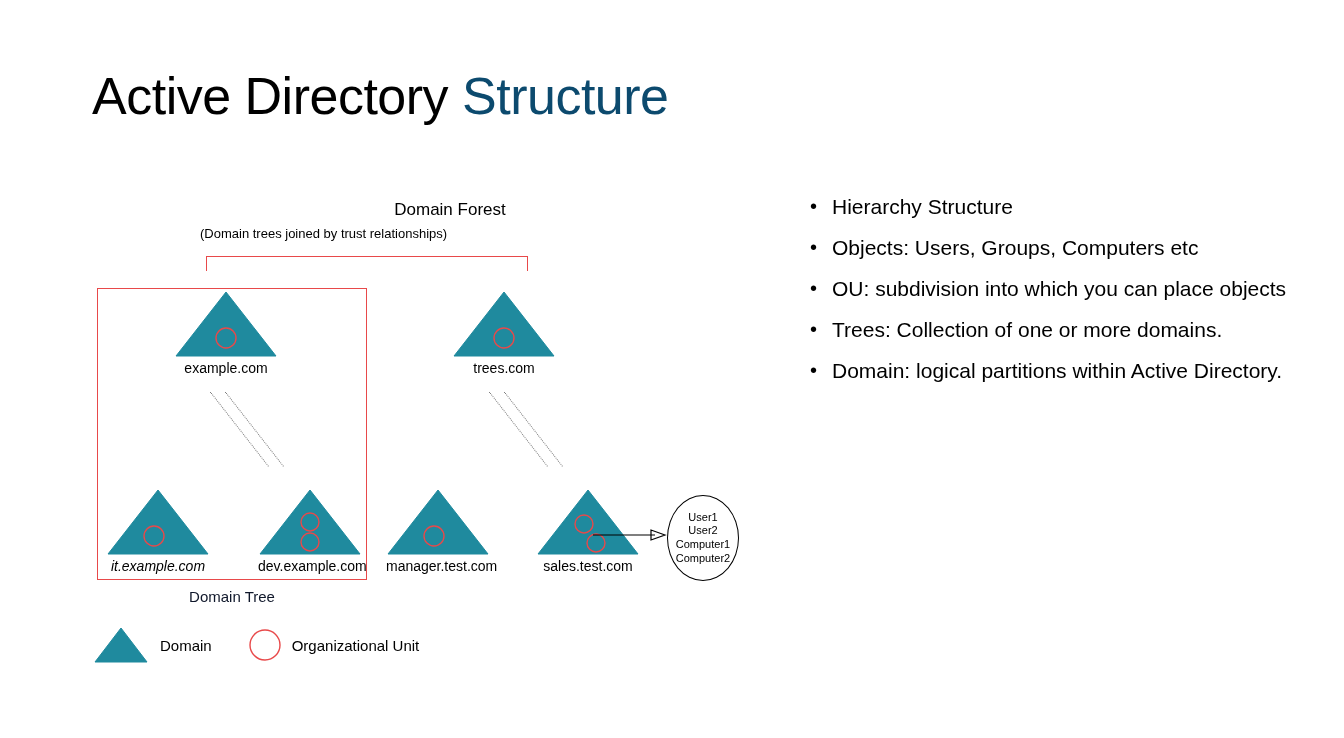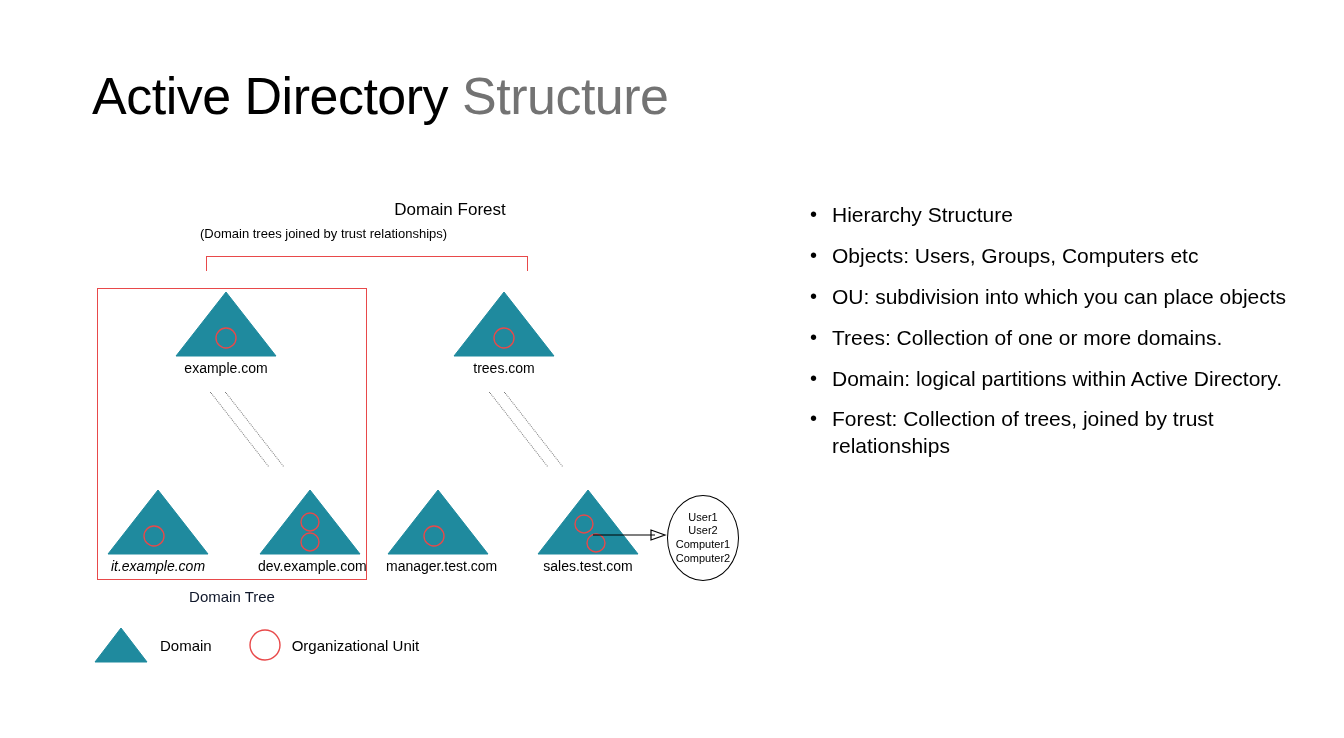--- a/index.html
+++ b/index.html
@@ -20,21 +20,21 @@
   #slide-title {
     position: absolute;
     left: 92px;
     top: 68px;
     font-size: 52px;
     line-height: 1.1;
     font-weight: 400;
     letter-spacing: -0.5px;
     white-space: nowrap;
   }
-  #slide-title .accent { color: #737373; text-align: center; }
+  #slide-title .accent { color: #0c4a6e; text-align: center; }
 
   
   #diagram {
     position: absolute;
     left: 80px;
     top: 190px;
     width: 700px;
     height: 500px;
   }
 
@@ -168,21 +168,20 @@
     line-height: 1.28;
     margin-bottom: 14px;
   }
   #bullets ul {
     margin: 0;
     padding-left: 26px;
     list-style: none;
   }
   #bullets li {
     position: relative;
-    margin-top: 8px;
   }
   #bullets li::before {
     content: "\2022";
     position: absolute;
     left: -22px;
     top: 0;
     font-size: 20px;
   }
 </style>
 </head>
@@ -295,15 +294,14 @@
 
 </div>
 
 <div id="bullets">
   <ul>
     <li>Hierarchy Structure</li>
     <li>Objects: Users, Groups, Computers etc</li>
     <li>OU: subdivision into which you can place objects</li>
     <li>Trees: Collection of one or more domains.</li>
     <li>Domain: logical partitions within Active Directory.</li>
-    <li>Forest: Collection of trees, joined by trust relationships</li>
   </ul>
 </div>
 
 </body></html>

